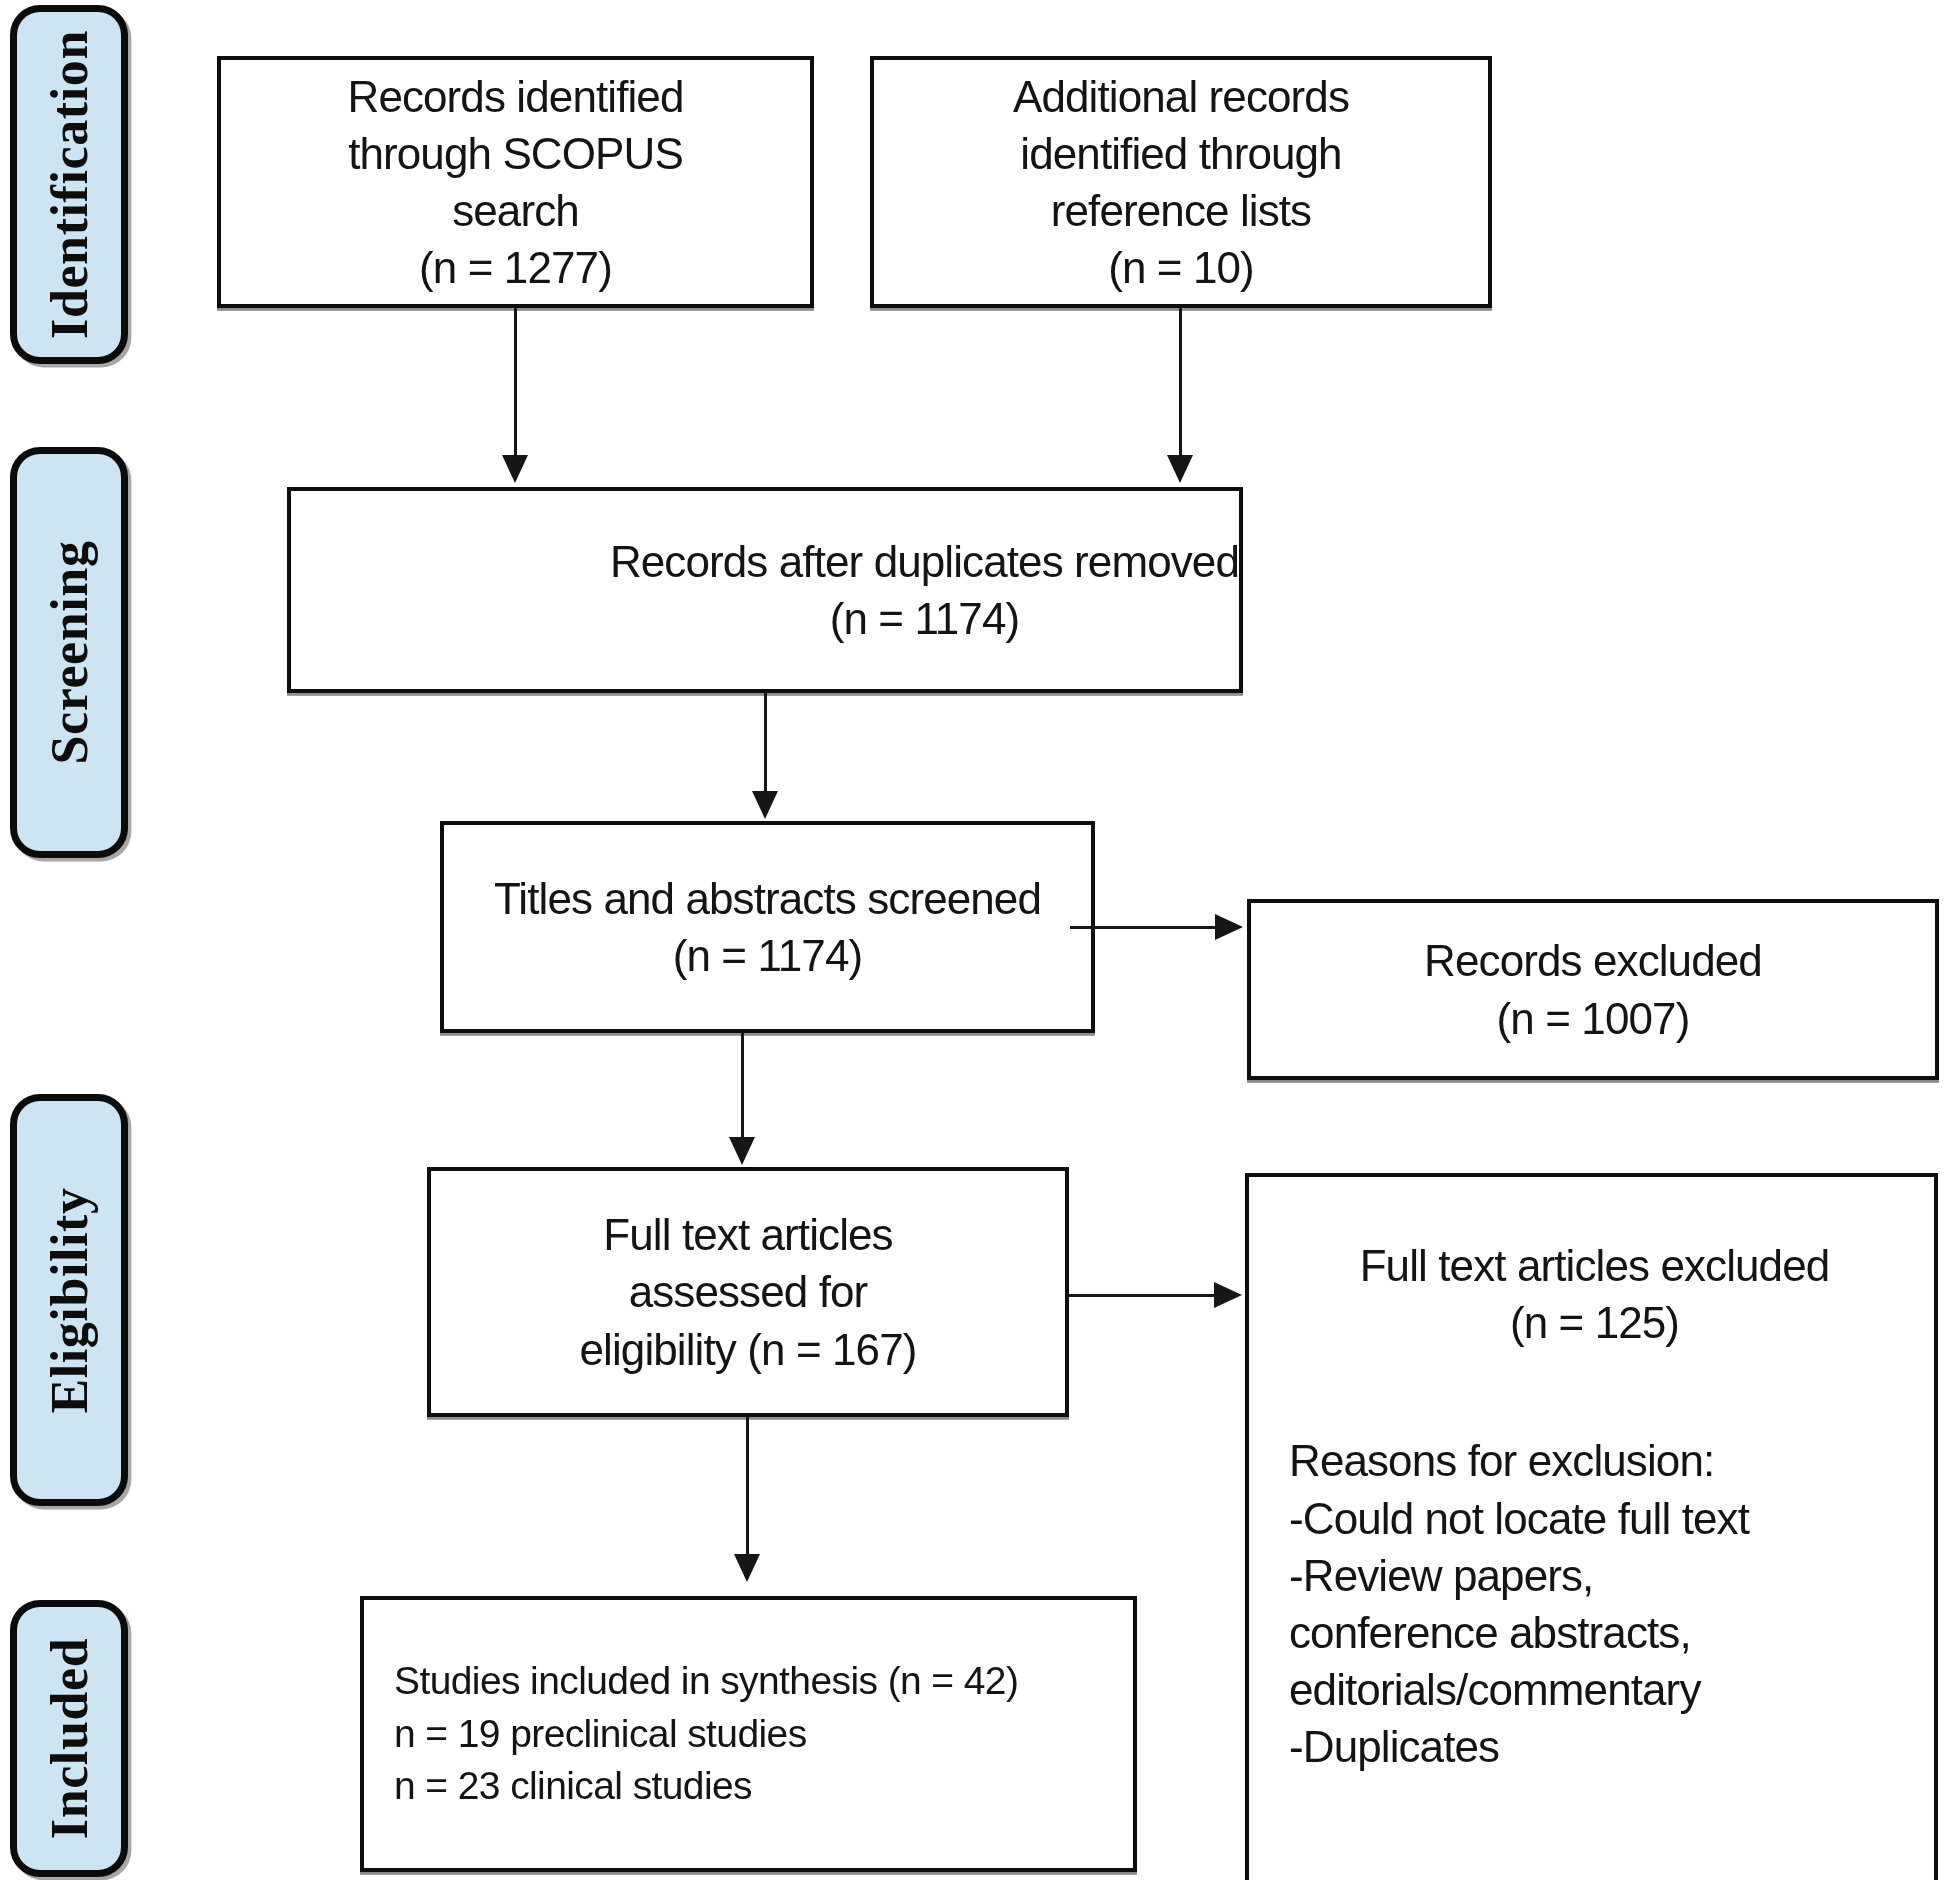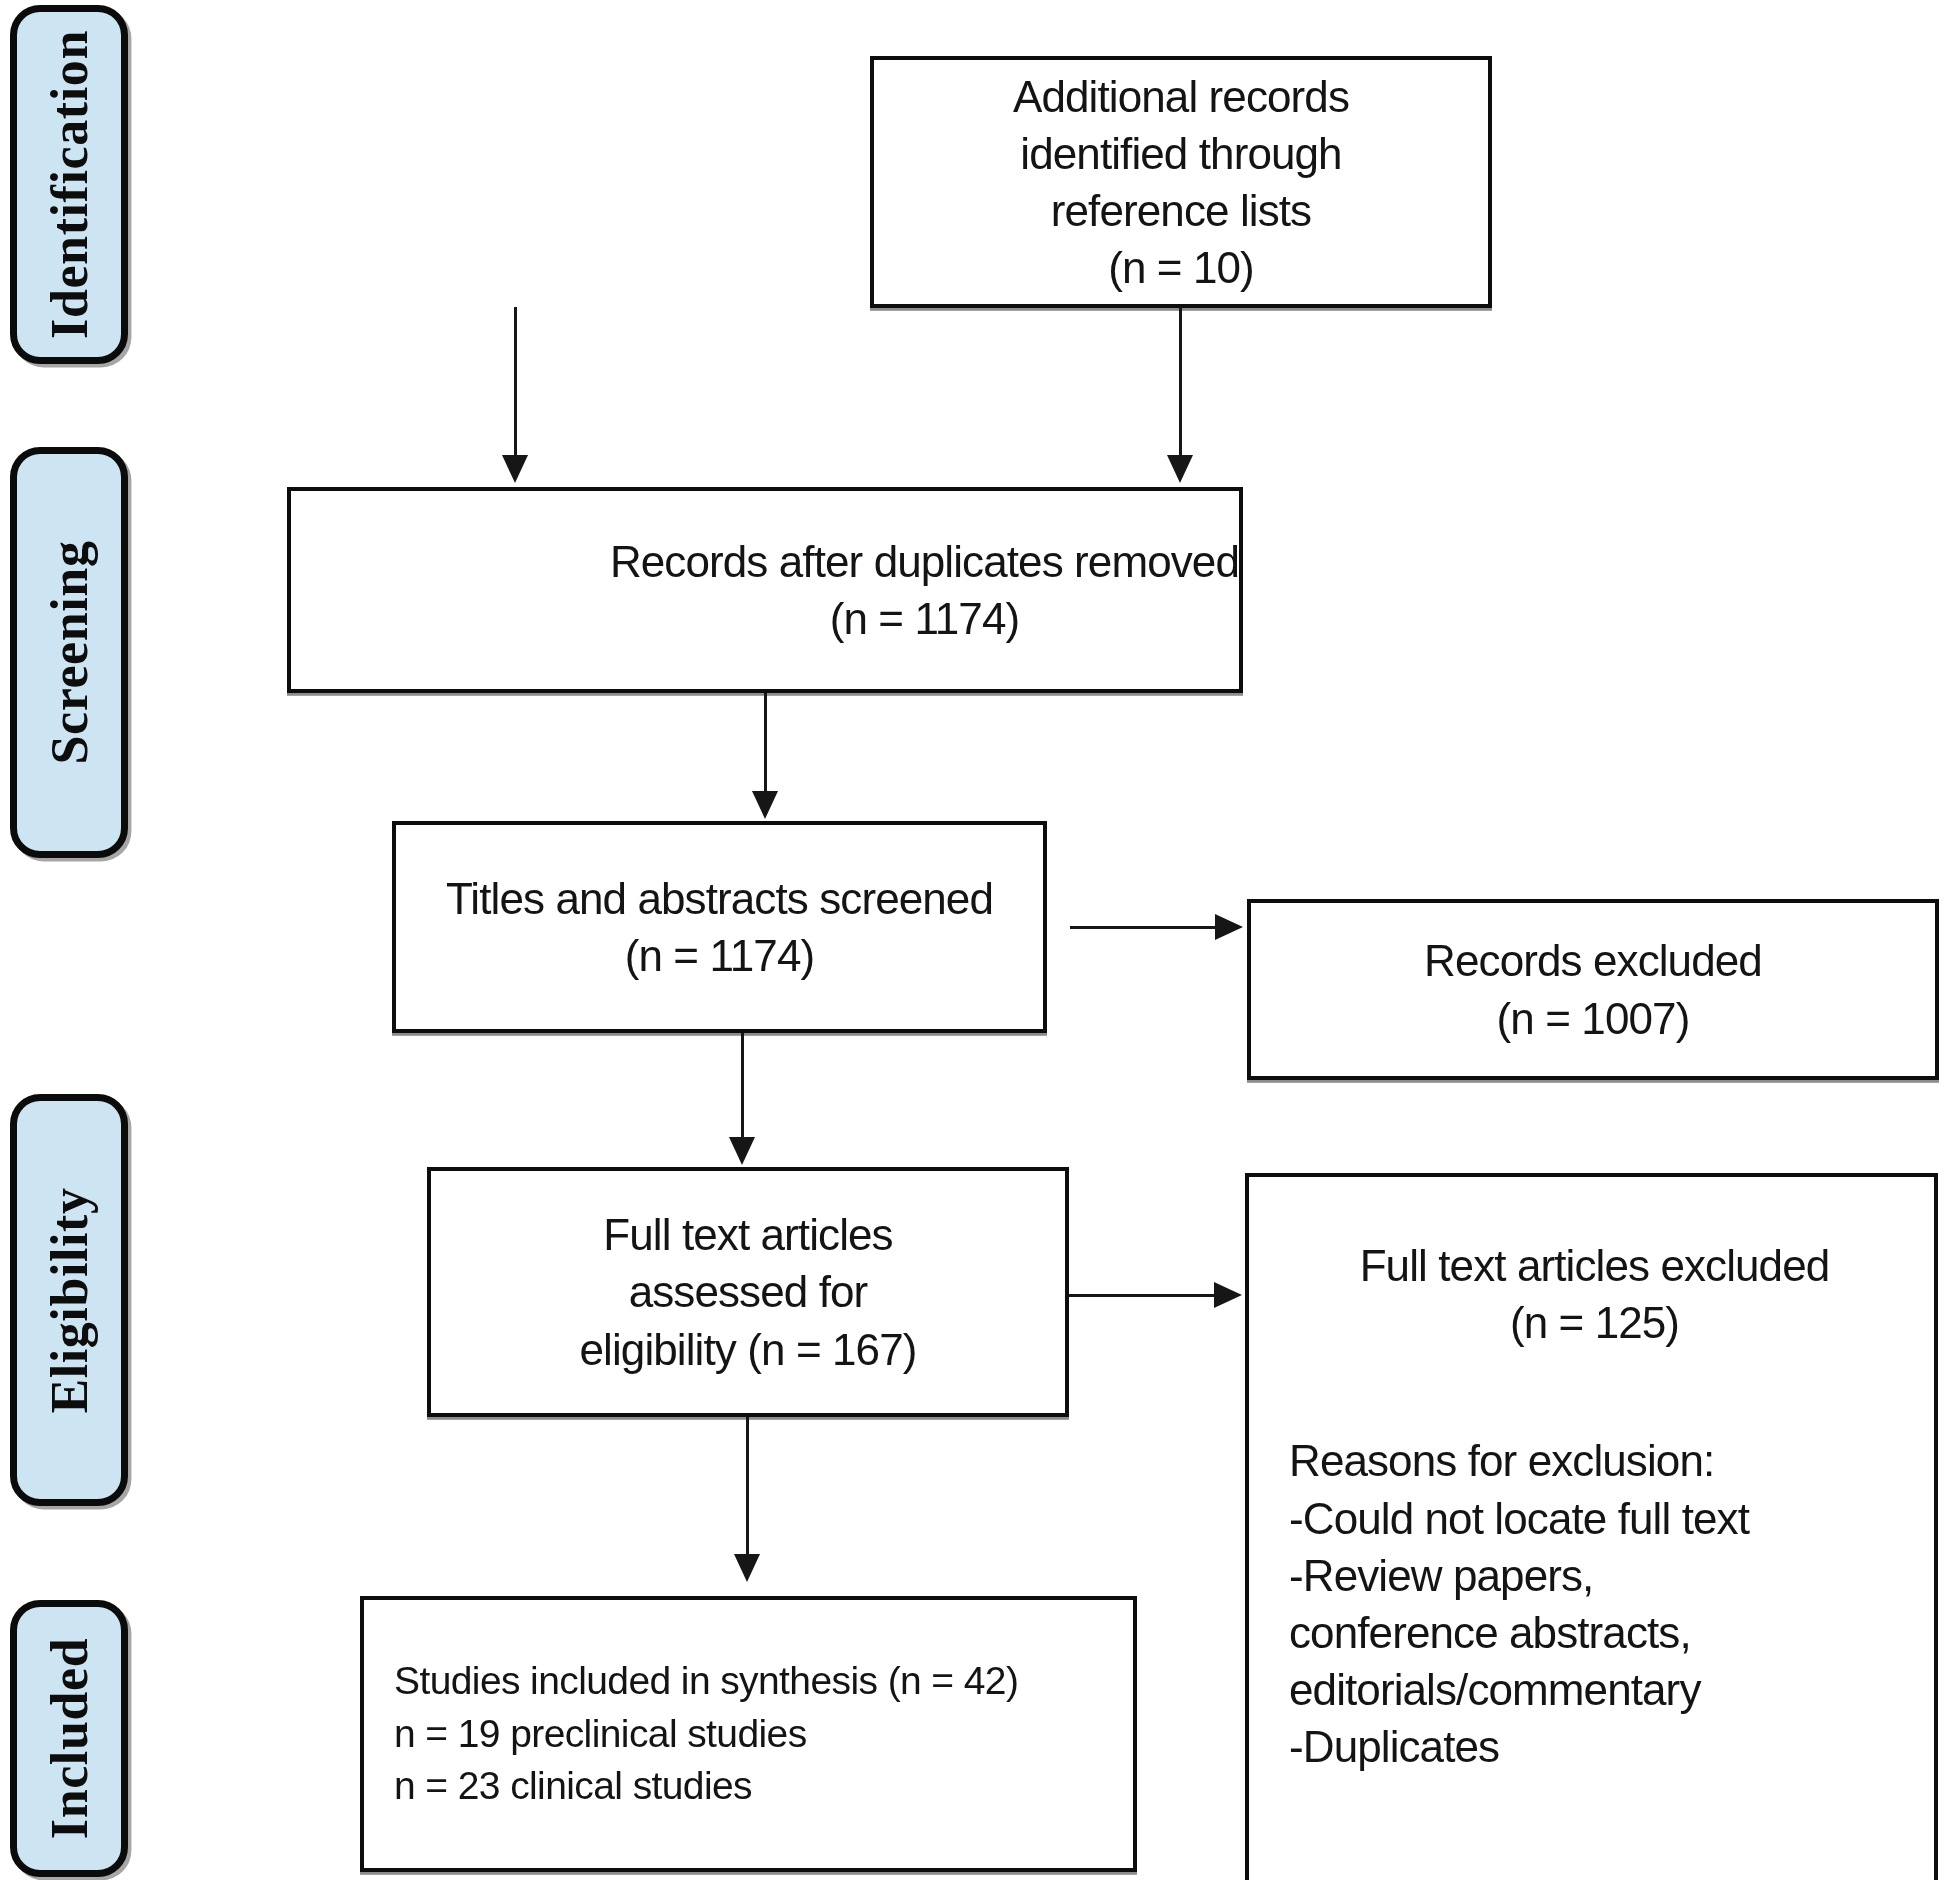--- a/index.html
+++ b/index.html
@@ -90,34 +90,40 @@
   <div class="stage" style="top:447px; height:411px;">
     <span class="stage-text">Screening</span>
   </div>
   <div class="stage" style="top:1094px; height:412px;">
     <span class="stage-text">Eligibility</span>
   </div>
   <div class="stage" style="top:1600px; height:277px;">
     <span class="stage-text">Included</span>
   </div>
 
+  <div class="fbox" style="left:217px; top:56px; width:597px; height:252px;">
+    <div class="fbox-text">Records identified
+through SCOPUS
+search
+(n = 1277)</div>
+  </div>
 
   <div class="fbox" style="left:870px; top:56px; width:622px; height:252px;">
     <div class="fbox-text">Additional records
 identified through
 reference lists
 (n = 10)</div>
   </div>
 
   <div class="fbox" style="left:287px; top:487px; width:956px; height:206px;align-items:flex-end;">
     <div class="fbox-text">Records after duplicates removed
 (n = 1174)</div>
   </div>
 
-  <div class="fbox" style="left:392px; top:821px; width:655px; height:212px;">
+  <div class="fbox" style="left:440px; top:821px; width:655px; height:212px;">
     <div class="fbox-text">Titles and abstracts screened
 (n = 1174)</div>
   </div>
 
   <div class="fbox" style="left:1247px; top:899px; width:692px; height:181px;">
     <div class="fbox-text">Records excluded
 (n = 1007)</div>
   </div>
 
   <div class="fbox" style="left:427px; top:1167px; width:642px; height:250px;">

